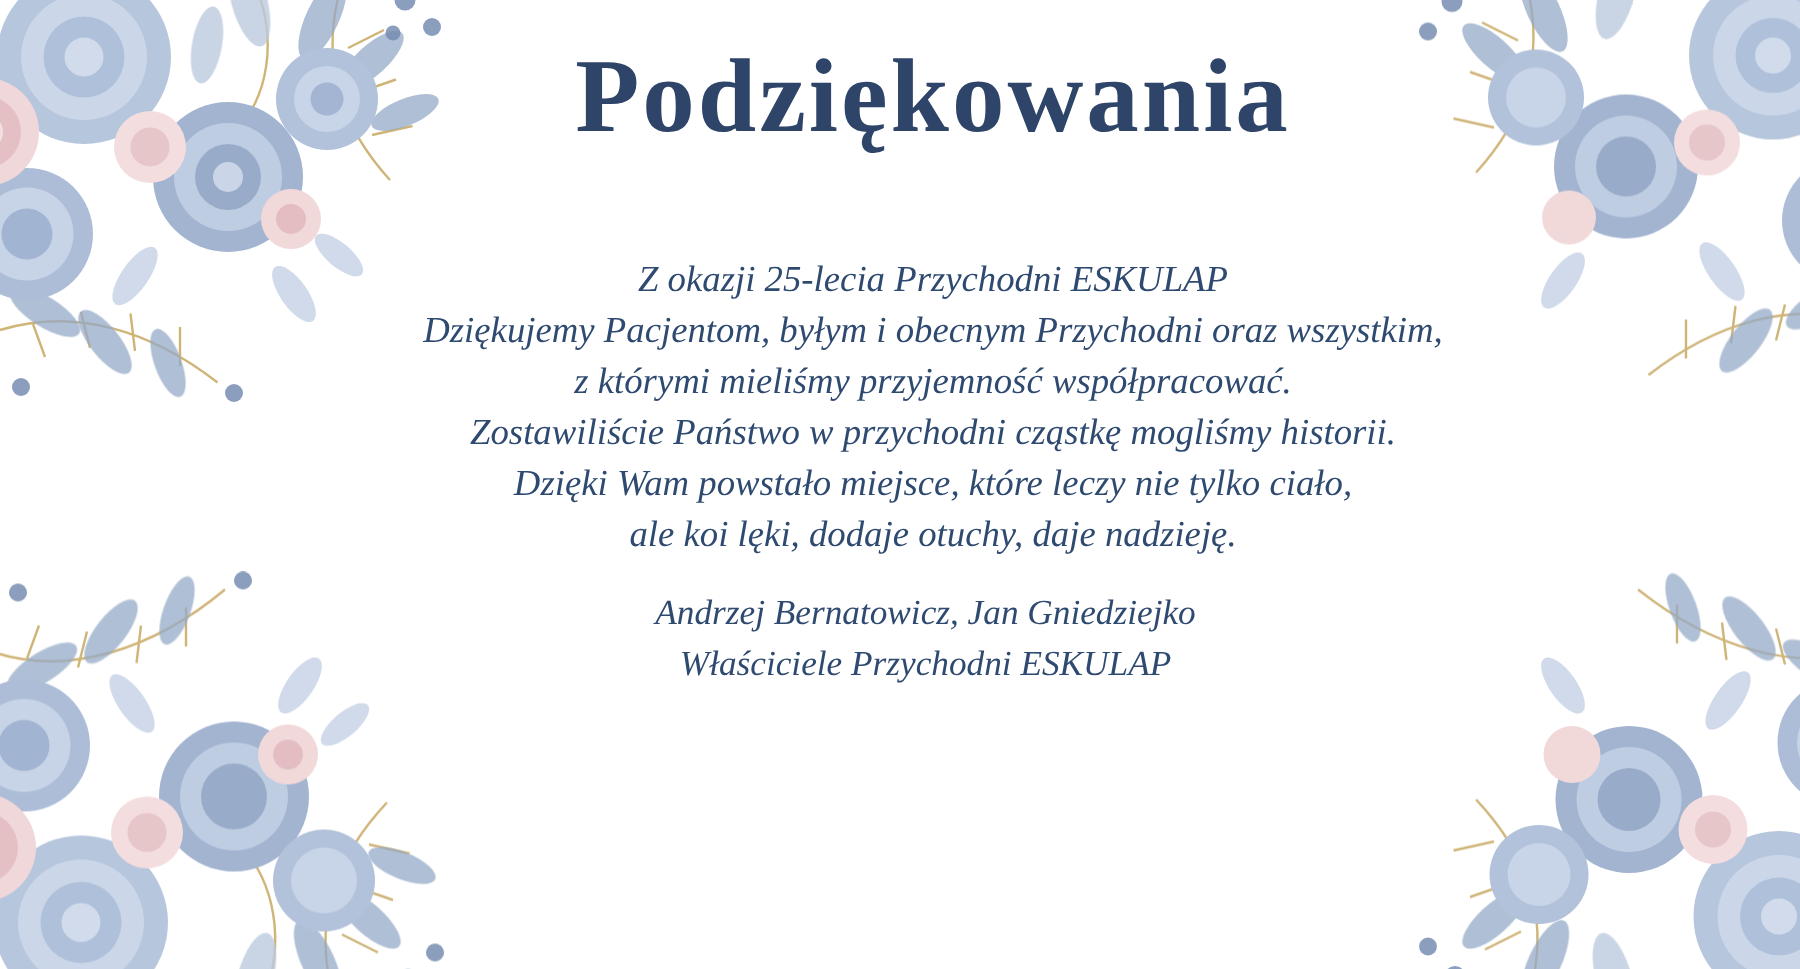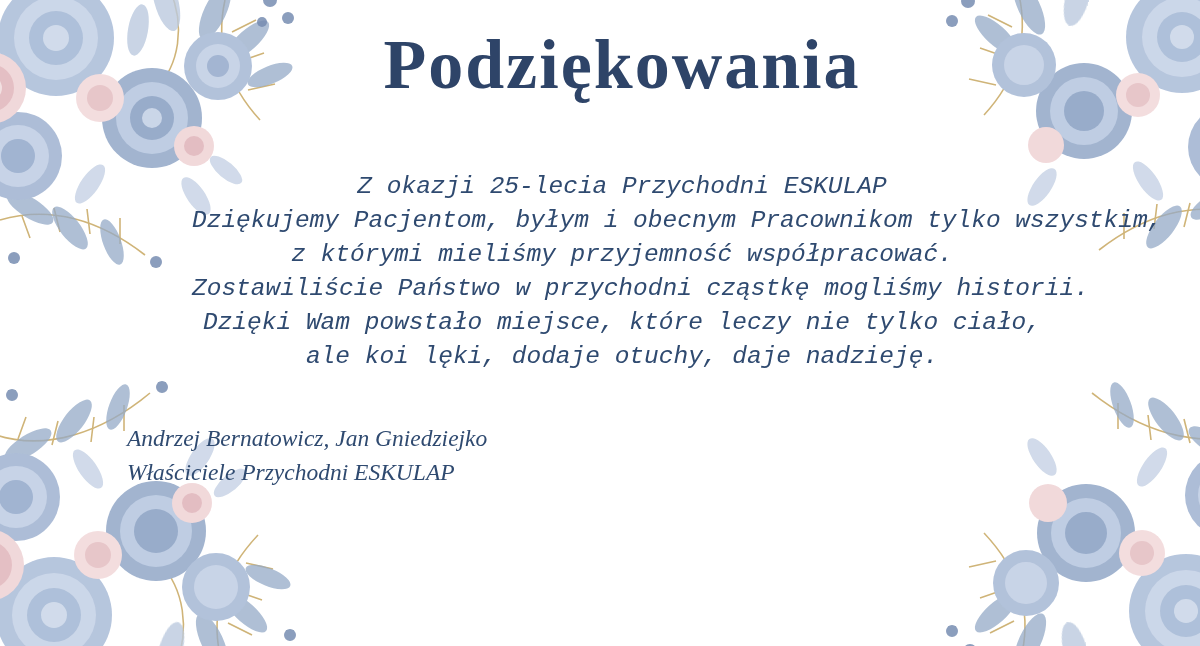--- a/index.html
+++ b/index.html
@@ -51,25 +51,25 @@
   }
   .body-text {
     margin-top: 22px;
     text-align: center;
     color: #2f4a70;
     font-style: italic;
     font-size: 24.5px;
     line-height: 1.385;
     width: 860px;
   }
-  .body-text .ln { display: block; white-space: nowrap; font-family: Liberation Mono, monospace; }
+  .body-text .ln { display: block; white-space: nowrap; }
   .signature {
-    margin-top: 47px;
+    margin-top: 18px;
     width: 980px;
-    text-align: left;
+    text-align: center;
     color: #2f4a70;
     font-style: italic;
     font-size: 23.5px;
     line-height: 1.45;
     padding-right: 10px;
   }
   .signature .ln { display: block; }
 </style>
 </head>
 <body>
@@ -317,21 +317,21 @@
       </g>
     </svg>
   </div>
 
   <div class="content">
 
     <h1 class="title">Podziękowania</h1>
 
     <div class="body-text">
       <span class="ln">Z okazji 25-lecia Przychodni ESKULAP</span>
-      <span class="ln">Dziękujemy Pacjentom, byłym i obecnym Pracownikom tylko wszystkim,</span>
+      <span class="ln">Dziękujemy Pacjentom, byłym i obecnym Przychodni oraz wszystkim,</span>
       <span class="ln">z którymi mieliśmy przyjemność współpracować.</span>
       <span class="ln">Zostawiliście Państwo w przychodni cząstkę mogliśmy historii.</span>
       <span class="ln">Dzięki Wam powstało miejsce, które leczy nie tylko ciało,</span>
       <span class="ln">ale koi lęki, dodaje otuchy, daje nadzieję.</span>
     </div>
 
     <div class="signature">
       <span class="ln">Andrzej Bernatowicz, Jan Gniedziejko</span>
       <span class="ln">Właściciele Przychodni ESKULAP</span>
     </div>

